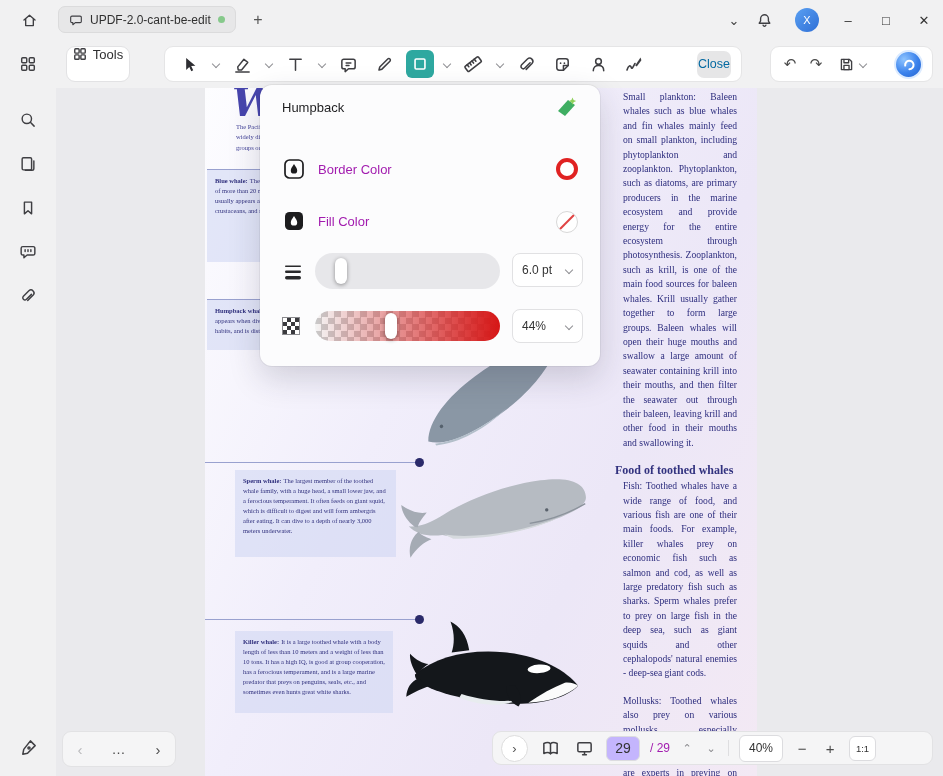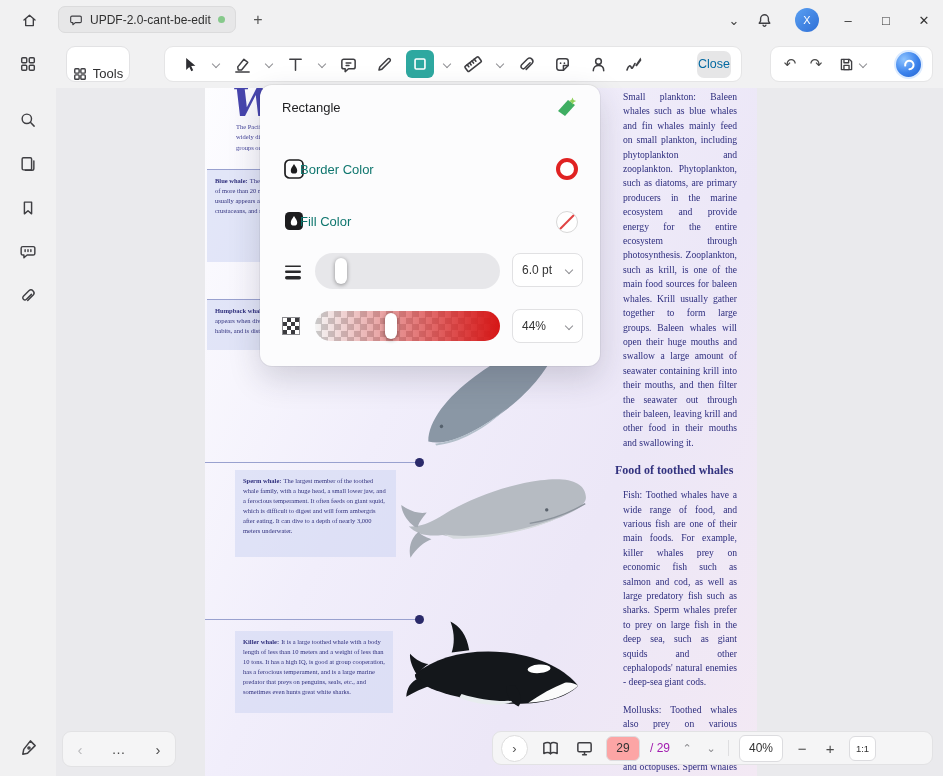--- a/index.html
+++ b/index.html
@@ -18,21 +18,21 @@
   .menu-chev{width:30px;text-align:center;font-size:13px;color:#3c3c3c}
   .bell-btn{width:30px;display:grid;place-items:center;margin-right:6px}
   .avatar{width:24px;height:24px;border-radius:50%;background:linear-gradient(135deg,#5aa0f2,#2f6fd6);color:#fff;font-size:11px;display:grid;place-items:center;margin:0 10px}
   .win-btn{width:38px;height:40px;display:grid;place-items:center;font-size:13px;color:#333}
 
   
   .sidebar{position:absolute;left:0;top:40px;width:56px;bottom:0;background:#f1f1f2}
   .side-btn{position:absolute;left:10px;width:36px;height:36px;display:grid;place-items:center;border-radius:8px}
 
   
-  .tools-btn{position:absolute;left:66px;top:46px;height:36px;width:64px;background:#fff;border:1px solid #e2e2e4;border-radius:9px;display:flex;align-items:flex-end;justify-content:center;gap:6px;font-size:13px;color:#2f2f31;box-sizing:border-box}
+  .tools-btn{position:absolute;left:66px;top:46px;height:36px;width:64px;background:#fff;border:1px solid #e2e2e4;border-radius:9px;display:flex;align-items:flex-start;justify-content:center;gap:6px;font-size:13px;color:#2f2f31;box-sizing:border-box}
   .toolstrip{position:absolute;left:164px;top:46px;width:578px;height:36px;background:#fff;border:1px solid #e5e5e6;border-radius:9px;display:flex;align-items:center;gap:8px;padding:0 10px;box-sizing:border-box}
   .tool{width:28px;height:28px;border-radius:6px;display:grid;place-items:center;flex:0 0 auto}
   .tool.sel{background:#2ea8a0}
   .chev{width:9px;height:9px;position:relative;flex:0 0 auto}
   .chev::after{content:"";position:absolute;left:1.5px;top:1px;width:5px;height:5px;border-right:1.3px solid #909094;border-bottom:1.3px solid #909094;transform:rotate(45deg)}
   .close-btn{margin-left:auto;height:27px;padding:0 1px;background:#e6e6e7;border-radius:7px;font-size:12.5px;color:#0369a1;display:grid;place-items:center;flex:0 0 auto}
   .rightstrip{position:absolute;left:770px;top:46px;width:163px;height:36px;background:#fff;border:1px solid #e5e5e6;border-radius:9px;display:flex;align-items:center;gap:6px;padding:0 9px;box-sizing:border-box}
   .hist{font-size:15px;color:#4a4a4a;width:20px;text-align:center}
   .save-group{display:flex;align-items:center;gap:3px;margin-left:6px}
   .ai-badge{width:25px;height:25px;border-radius:50%;background:radial-gradient(circle at 32% 30%,#8ec4ff,#3b82ec 55%,#2361cc);border:2px solid #dcebff;display:grid;place-items:center;margin-left:auto;box-sizing:content-box}
@@ -41,48 +41,48 @@
   .canvas{position:absolute;left:56px;top:88px;right:0;bottom:0;background:#eaeaed;overflow:hidden}
   .page{position:absolute;left:149px;top:0;width:552px;height:688px;background:linear-gradient(115deg,#fdfdff 0%,#f1eefb 38%,#ece7f7 68%,#f3e9f4 100%)}
   .w-title{position:absolute;left:176px;top:-10px;font-family:"DejaVu Serif",serif;font-style:italic;font-weight:700;font-size:40px;color:#4745ad}
   .doc-intro{position:absolute;left:180px;top:34px;width:168px;font-family:"Liberation Serif",serif;font-size:6.5px;line-height:1.6;color:#44449a}
   .note-line{position:absolute;height:1px;background:#99a1cf}
   .note-dot{position:absolute;width:9px;height:9px;border-radius:50%;background:#2a2a6a}
   .note-box{position:absolute;background:rgba(206,214,242,.55);padding:6px 8px;box-sizing:border-box;font-family:"Liberation Serif",serif;font-size:6.5px;line-height:1.55;color:#31317e;overflow:hidden}
   .note-box b{margin-right:2px}
   .rcol{position:absolute;left:559px;top:2px;width:130px;font-family:"Liberation Serif",serif;color:#2d2d7e}
   .rcol p{margin:0 8px 13px;font-size:9.6px;line-height:14.4px;text-align:justify}
-  .rcol h3{margin:6px 0 10px;font-size:12px;color:#32327f;font-weight:700}
+  .rcol h3{margin:6px 0 1px;font-size:12px;color:#32327f;font-weight:700}
   .whale{position:absolute}
 
   
   .panel{position:absolute;left:260px;top:85px;width:340px;height:281px;background:#fcfcfd;border-radius:12px;box-shadow:0 12px 32px rgba(40,40,60,.18),0 0 0 1px rgba(0,0,0,.05);z-index:50}
   .panel-title{position:absolute;left:22px;top:15px;font-size:13px;color:#1f1f21}
   .panel-gicon{position:absolute;right:22px;top:11px}
   .prow-icon{position:absolute;left:22px}
-  .prow-label{position:absolute;left:40px;font-size:13px;color:#0f766e}
+  .prow-label{position:absolute;left:58px;font-size:13px;color:#a21caf}
   .border-swatch{position:absolute;right:22px;top:73px;width:14px;height:14px;border:4px solid #e02222;border-radius:50%;background:#fff}
   .fill-swatch{position:absolute;right:22px;top:126px;width:20px;height:20px;border:1px solid #d8d8d8;border-radius:50%;background:#fff;overflow:hidden}
   .fill-swatch::after{content:"";position:absolute;left:9px;top:-3px;width:2px;height:26px;background:#e04444;transform:rotate(45deg)}
   .slider-track{position:absolute;left:55px;width:185px;background:#e7e7ea;border-radius:18px}
   .wtrack{top:168px;height:36px}
   .otrack{top:226px;height:30px;border-radius:15px;background:linear-gradient(to right,rgba(214,22,22,0),rgba(214,22,22,1)),repeating-conic-gradient(#c9c9c9 0% 25%,#f4f4f4 0% 50%);background-size:100% 100%,13px 13px}
   .slider-handle{position:absolute;width:12px;height:26px;background:#fff;border-radius:6px;box-shadow:0 1px 4px rgba(0,0,0,.4)}
   .checker-ic{width:16px;height:16px;border:1px solid #8a8a8e;background:repeating-conic-gradient(#3a3a3e 0% 25%,#fff 0% 50%);background-size:8px 8px}
   .pdrop{position:absolute;left:252px;width:71px;height:34px;background:#fff;border:1px solid #e1e1e3;border-radius:8px;display:flex;align-items:center;justify-content:space-between;padding:0 9px;box-sizing:border-box;font-size:12px;color:#333}
 
   
   .pager-left{position:absolute;left:62px;top:731px;width:112px;height:34px;background:#f5f5f6;border:1px solid #e2e2e4;border-radius:9px;display:flex;align-items:center;justify-content:space-around;z-index:45}
   .pg-prev{color:#b9b9bc;font-size:15px}
   .pg-more{color:#4a4a4a;font-size:14px;letter-spacing:1px}
   .pg-next{color:#4a4a4a;font-size:15px}
   .pager-right{position:absolute;left:492px;top:731px;width:441px;height:34px;background:#f5f5f6;border:1px solid #e2e2e4;border-radius:9px;display:flex;align-items:center;gap:10px;padding:0 8px;box-sizing:border-box;z-index:45}
   .expand-btn{width:25px;height:25px;border-radius:50%;border:1px solid #ddd;background:#fff;display:grid;place-items:center;color:#555;font-size:13px;flex:0 0 auto}
   .icon-btn{width:24px;height:24px;display:grid;place-items:center;flex:0 0 auto}
-  .page-box{width:34px;height:25px;border:1px solid #dcdcdf;border-radius:6px;background:#fca5a5;text-align:center;font-size:12px;color:#333;box-sizing:border-box;font-family:inherit;padding:0}
+  .page-box{width:34px;height:25px;border:1px solid #dcdcdf;border-radius:6px;background:#c4b5fd;text-align:center;font-size:14px;color:#333;box-sizing:border-box;font-family:inherit;padding:0}
   .page-total{font-size:12px;color:#a21caf;white-space:nowrap}
   .small-chev{color:#8a8a8e;font-size:11px;width:14px;text-align:center}
   .vdiv{width:1px;height:16px;background:#dedee0;flex:0 0 auto}
   .zoom-box{height:25px;padding:0 9px;border:1px solid #dcdcdf;border-radius:6px;background:#fff;display:grid;place-items:center;font-size:12px;color:#333}
   .zbtn{font-size:15px;color:#4a4a4a;width:18px;text-align:center}
   .ratio-box{width:27px;height:25px;border:1px solid #dcdcdf;border-radius:6px;background:#fff;display:grid;place-items:center;font-size:9.5px;color:#333;box-sizing:border-box}
 </style>
 </head>
 <body>
 
@@ -351,21 +351,21 @@
 
     <div class="rcol">
       <p>Small plankton: Baleen whales such as blue whales and fin whales mainly feed on small plankton, including phytoplankton and zooplankton. Phytoplankton, such as diatoms, are primary producers in the marine ecosystem and provide energy for the entire ecosystem through photosynthesis. Zooplankton, such as krill, is one of the main food sources for baleen whales. Krill usually gather together to form large groups. Baleen whales will open their huge mouths and swallow a large amount of seawater containing krill into their mouths, and then filter the seawater out through their baleen, leaving krill and other food in their mouths and swallowing it.</p>
       <h3>Food of toothed whales</h3>
       <p>Fish: Toothed whales have a wide range of food, and various fish are one of their main foods. For example, killer whales prey on economic fish such as salmon and cod, as well as large predatory fish such as sharks. Sperm whales prefer to prey on large fish in the deep sea, such as giant squids and other cephalopods' natural enemies - deep-sea giant cods.</p>
       <p>Mollusks: Toothed whales also prey on various mollusks, especially cephalopods, such as squids and octopuses. Sperm whales are experts in preying on squids. They can dive into the deep sea, use their keen sonar system to locate the squids, and then quickly attack. The squids have soft bodies and are rich in protein, making them an important food source for toothed whales.</p>
     </div>
   </main>
 
   <section class="panel">
-    <div class="panel-title">Rectangle</div>
+    <div class="panel-title">Humpback</div>
     <div class="panel-gicon">
       <svg width="23" height="23" viewBox="0 0 23 23">
           <path d="M3 15 L13 4 L20 9 L10 20 Z" fill="#3fae62"></path>
           <path d="M17.5 1.5 l1.1 2.5 2.6 1.1 -2.6 1.1 -1.1 2.5 -1.1 -2.5 -2.5 -1.1 2.5 -1.1 Z" fill="#8fd05a"></path>
         </svg>
     </div>
 
     <div class="prow-icon" style="top:72px">
       <svg width="24" height="24" viewBox="0 0 24 24">
           <rect x="3" y="3" width="18" height="18" rx="4.5" fill="none" stroke="#1c1c1e" stroke-width="1.7"></rect>

